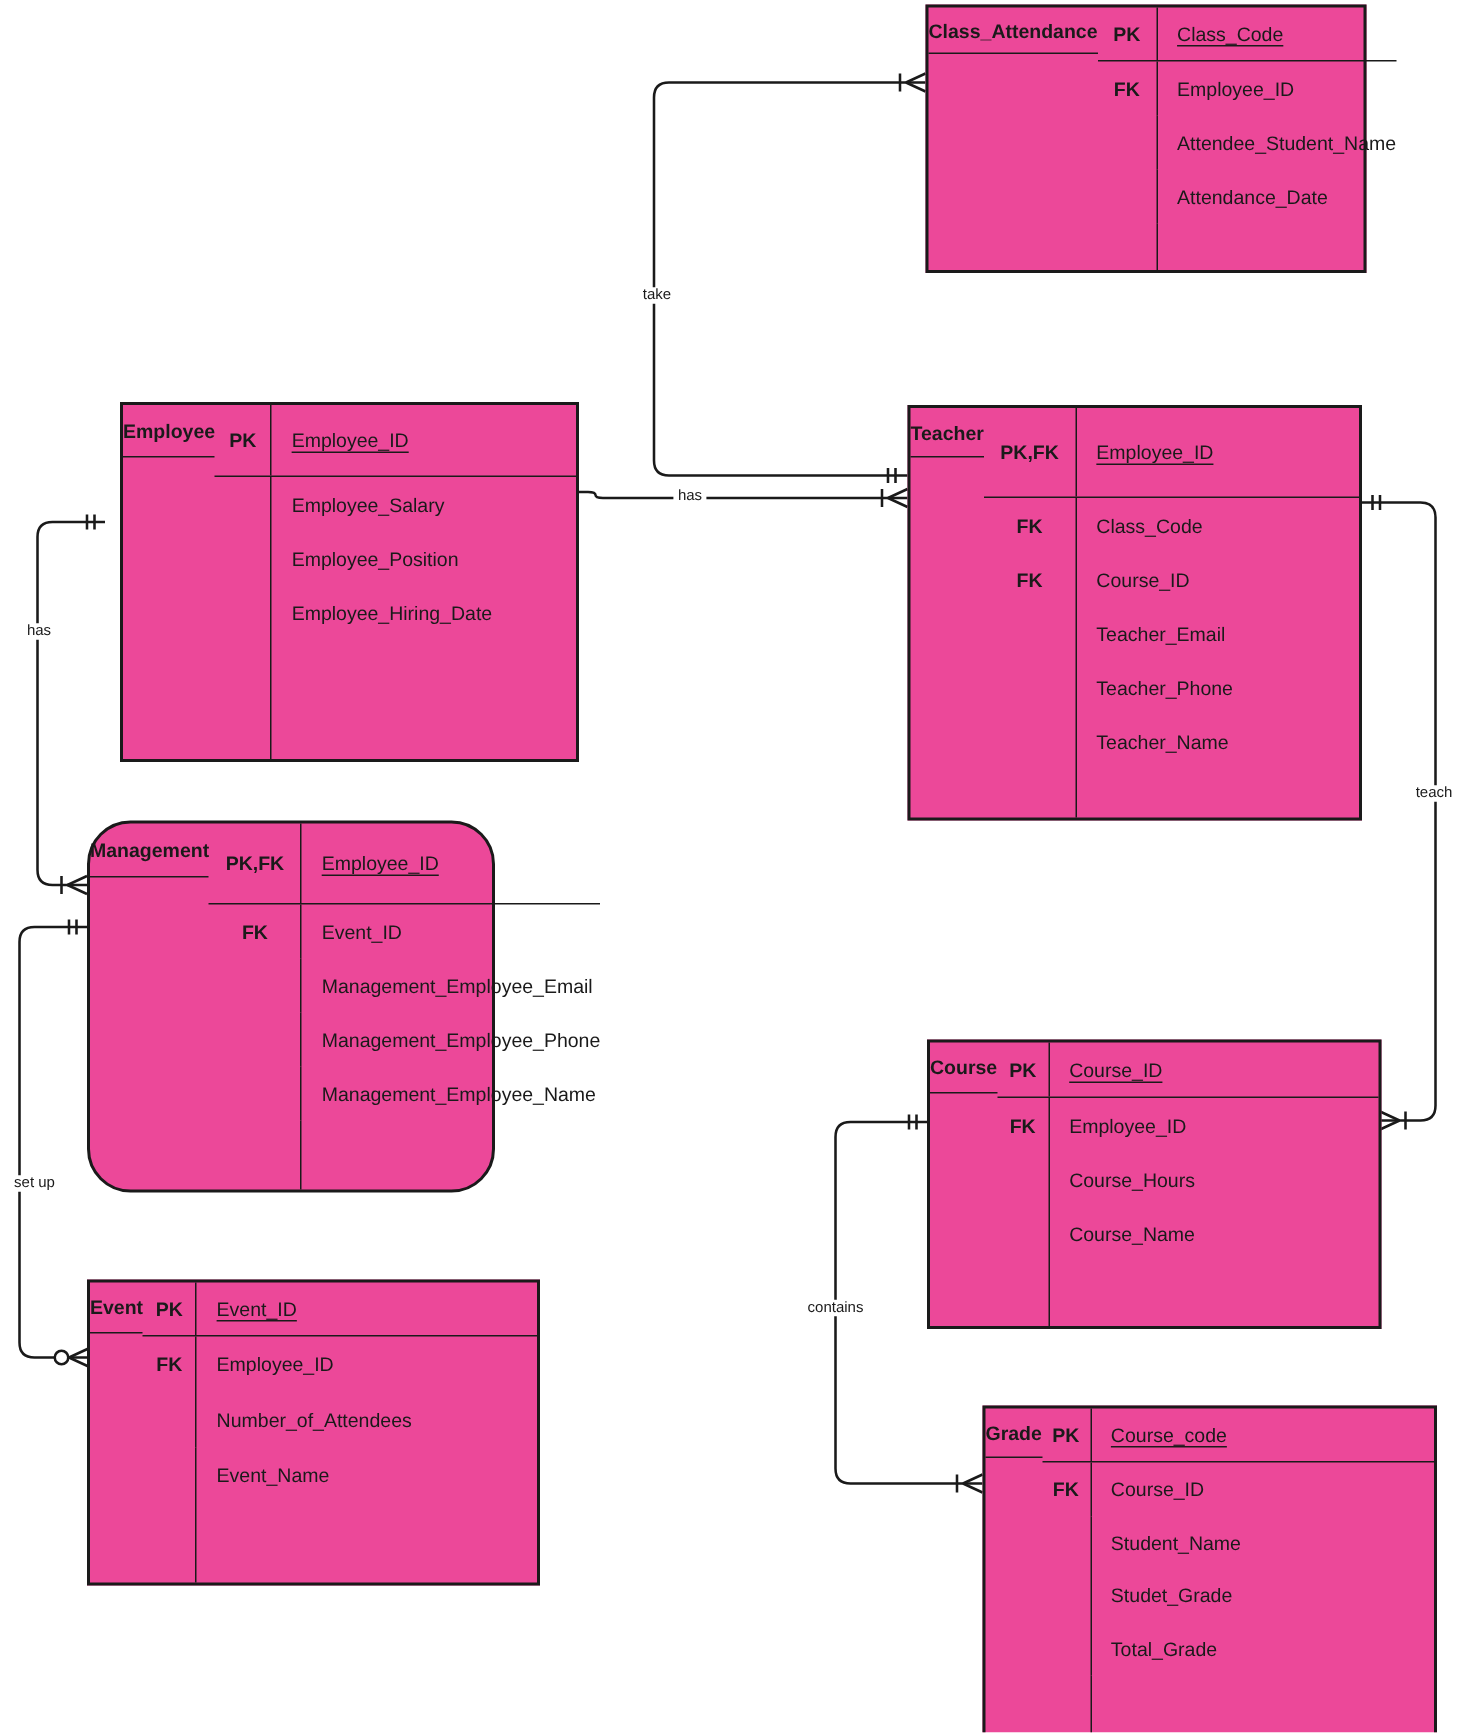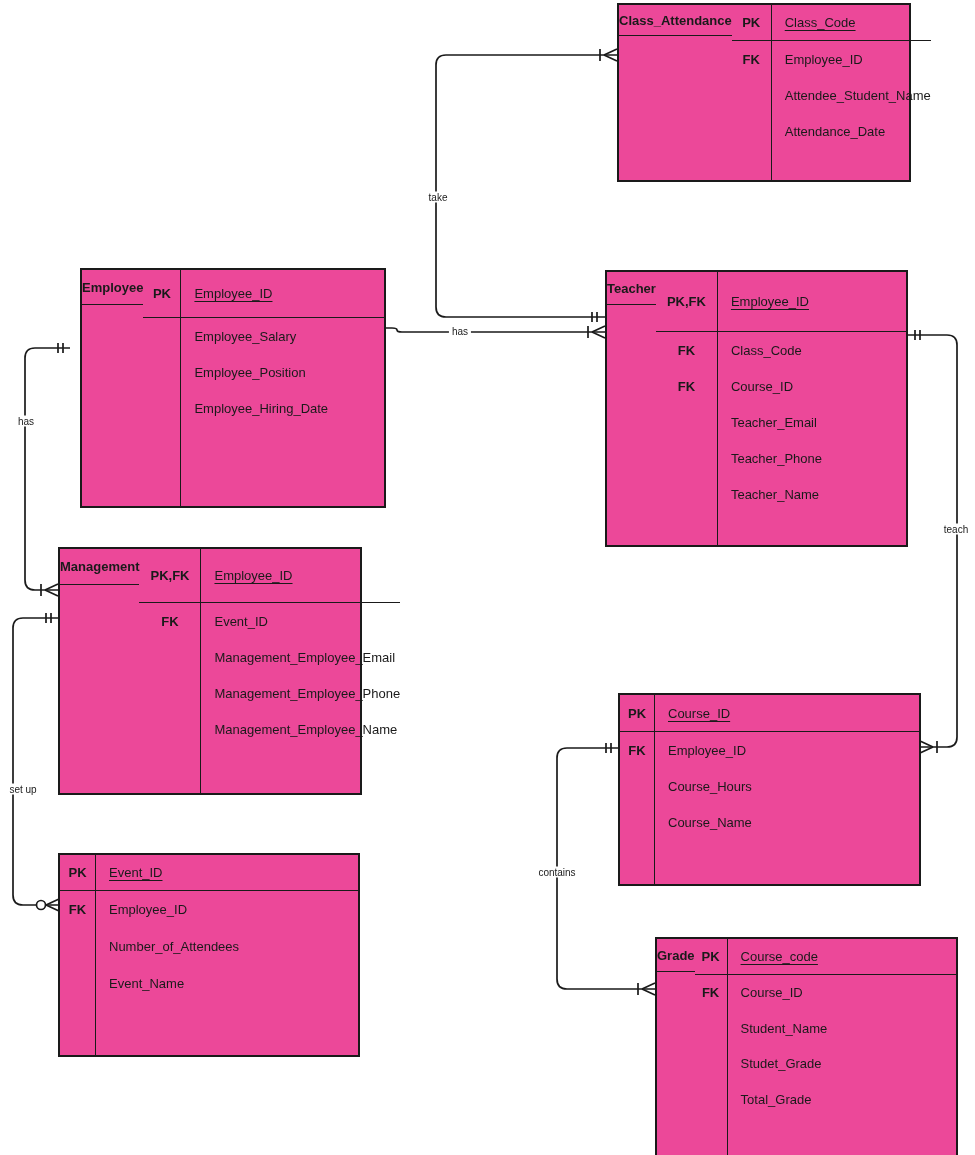--- a/index.html
+++ b/index.html
@@ -160,21 +160,21 @@
         <div class="key"></div>
         <div class="attr">Teacher_Name</div>
       </div>
       <div class="row fill">
           <div class="key"></div>
           <div class="attr"></div>
         </div>
     </div>
   </div>
 
-  <div class="entity" style="left:58px;top:547px;width:304px;height:248px;--th:36px;--kw:62px;--pkh:54px;--rh:36px;">
+  <div class="entity" style="left:58px;top:547px;width:272px;height:248px;border-radius:29px;--th:36px;--kw:62px;--pkh:54px;--rh:36px;">
     <div class="title">Management</div>
     <div class="rows">
       <div class="row pk">
         <div class="key">PK,FK</div>
         <div class="attr u">Employee_ID</div>
       </div>
       <div class="row">
         <div class="key">FK</div>
         <div class="attr">Event_ID</div>
       </div>
@@ -191,20 +191,21 @@
         <div class="attr">Management_Employee_Name</div>
       </div>
       <div class="row fill">
           <div class="key"></div>
           <div class="attr"></div>
         </div>
     </div>
   </div>
 
   <div class="entity" style="left:58px;top:853px;width:302px;height:204px;--th:34px;--kw:36px;--pkh:36px;--rh:37px;">
+    <div class="title">Event</div>
     <div class="rows">
       <div class="row pk">
         <div class="key">PK</div>
         <div class="attr u">Event_ID</div>
       </div>
       <div class="row">
         <div class="key">FK</div>
         <div class="attr">Employee_ID</div>
       </div>
       <div class="row">
@@ -216,20 +217,21 @@
         <div class="attr">Event_Name</div>
       </div>
       <div class="row fill">
           <div class="key"></div>
           <div class="attr"></div>
         </div>
     </div>
   </div>
 
   <div class="entity" style="left:618px;top:693px;width:303px;height:193px;--th:34px;--kw:35px;--pkh:37px;--rh:36px;">
+    <div class="title">Course</div>
     <div class="rows">
       <div class="row pk">
         <div class="key">PK</div>
         <div class="attr u">Course_ID</div>
       </div>
       <div class="row">
         <div class="key">FK</div>
         <div class="attr">Employee_ID</div>
       </div>
       <div class="row">

